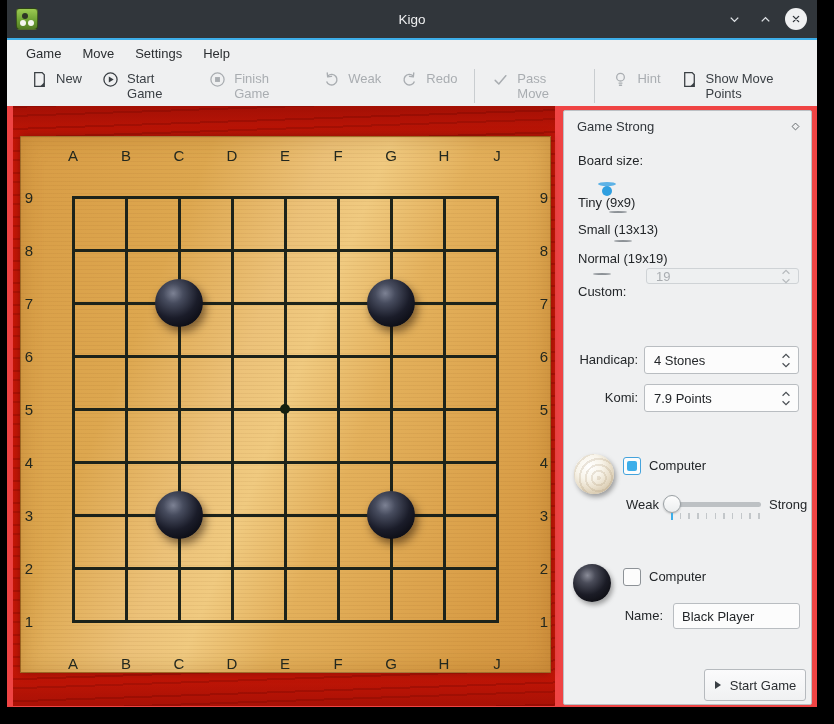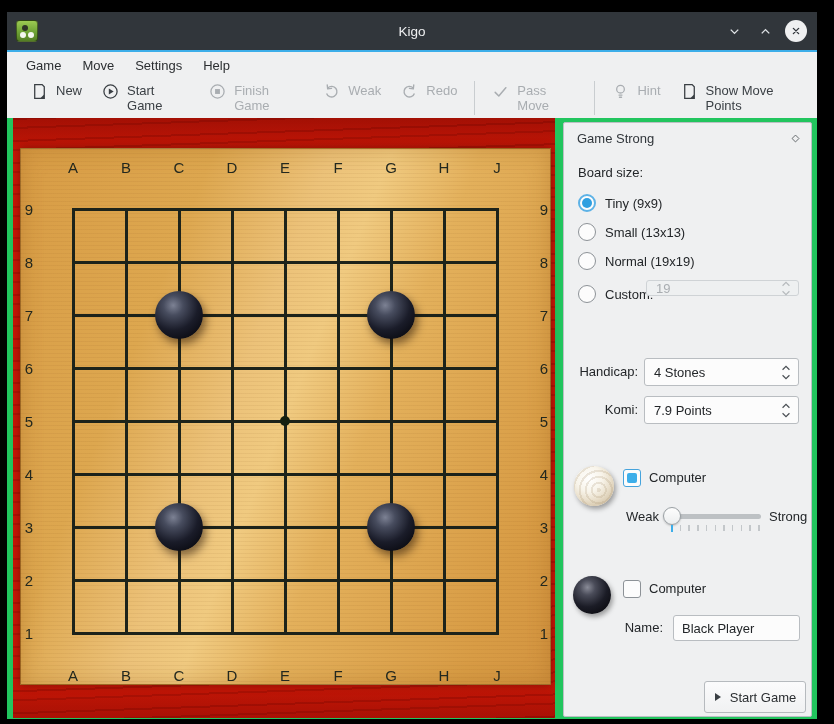--- a/index.html
+++ b/index.html
@@ -1,20 +1,20 @@
 <!DOCTYPE html>
 <html><head>
 <meta charset="utf-8">
 <style>
   html,body{margin:0;padding:0;}
   body{
     width:834px;height:724px;background:#000;position:relative;overflow:hidden;
     font-family:"Liberation Sans", sans-serif; -webkit-font-smoothing:antialiased;
   }
-  #window{position:absolute;left:7px;top:12px;width:810px;height:707px;background:#22c55e;}
+  #window{position:absolute;left:7px;top:0;width:810px;height:707px;background:#ef4444;}
 
   
   .titlebar{position:relative;height:38px;background:#31363b;display:flex;align-items:center;}
   .accent-line{height:2px;background:#3daee9;}
   .app-icon{position:absolute;left:9px;top:8px;width:22px;height:22px;border-radius:4px;
     background:linear-gradient(180deg,#9ccb52 0%,#6fa335 55%,#537d24 100%);
     border:1px solid rgba(0,0,0,0.45);box-sizing:border-box;}
   .app-icon .dot{position:absolute;border-radius:50%;}
   .app-icon .dot.dark{width:6px;height:6px;background:#2e3526;left:5px;top:4px;}
   .app-icon .dot.w1{width:6px;height:6px;background:#f4f6ef;left:3px;top:11px;}
@@ -56,21 +56,21 @@
     box-shadow:3px 5px 8px rgba(25,10,0,0.50);}
   .star-point{position:absolute;width:10px;height:10px;border-radius:50%;background:#15200f;}
 
   
   .panel{position:absolute;left:556px;top:110px;width:249px;height:595px;box-sizing:border-box;
     background:#eff0f1;border:1px solid #bcc0c4;border-radius:2px;font-size:13px;color:#232629;}
   .panel-title{position:absolute;left:13px;top:8px;color:#31363b;}
   .panel-float{position:absolute;right:9px;top:9px;color:#5f6468;display:flex;}
   .panel-float svg{width:13px;height:13px;}
   .bs-label{position:absolute;left:14px;top:42px;}
-  .radio-row{position:absolute;left:14px;display:flex;align-items:center;gap:9px;height:18px;}
+  .radio-row{position:absolute;left:14px;display:flex;align-items:center;gap:9px;height:18px;flex-direction:column;}
   .radio{width:18px;height:18px;border-radius:50%;box-sizing:border-box;background:#fcfcfc;border:1.5px solid #8d9297;position:relative;}
   .radio.selected{border:2px solid #5db2e6;}
   .radio.selected::after{content:"";position:absolute;left:2px;top:2px;width:10px;height:10px;border-radius:50%;background:#2f9fe0;}
   .spinbox{position:absolute;box-sizing:border-box;background:#fcfcfc;border:1px solid #b9bdc1;border-radius:3px;
     display:flex;align-items:center;padding-left:9px;color:#232629;}
   .spinbox .spin-arrows{position:absolute;right:7px;top:0;height:100%;display:flex;flex-direction:column;justify-content:center;gap:3px;}
   .spin-arrows svg{width:10px;height:6px;color:#4a4f54;}
   .spinbox.disabled{background:#eef0f1;border-color:#cfd3d6;color:#a9adb1;}
   .spinbox.disabled .spin-arrows svg{color:#b6babd;}
   .field-label{position:absolute;left:0;text-align:right;}

